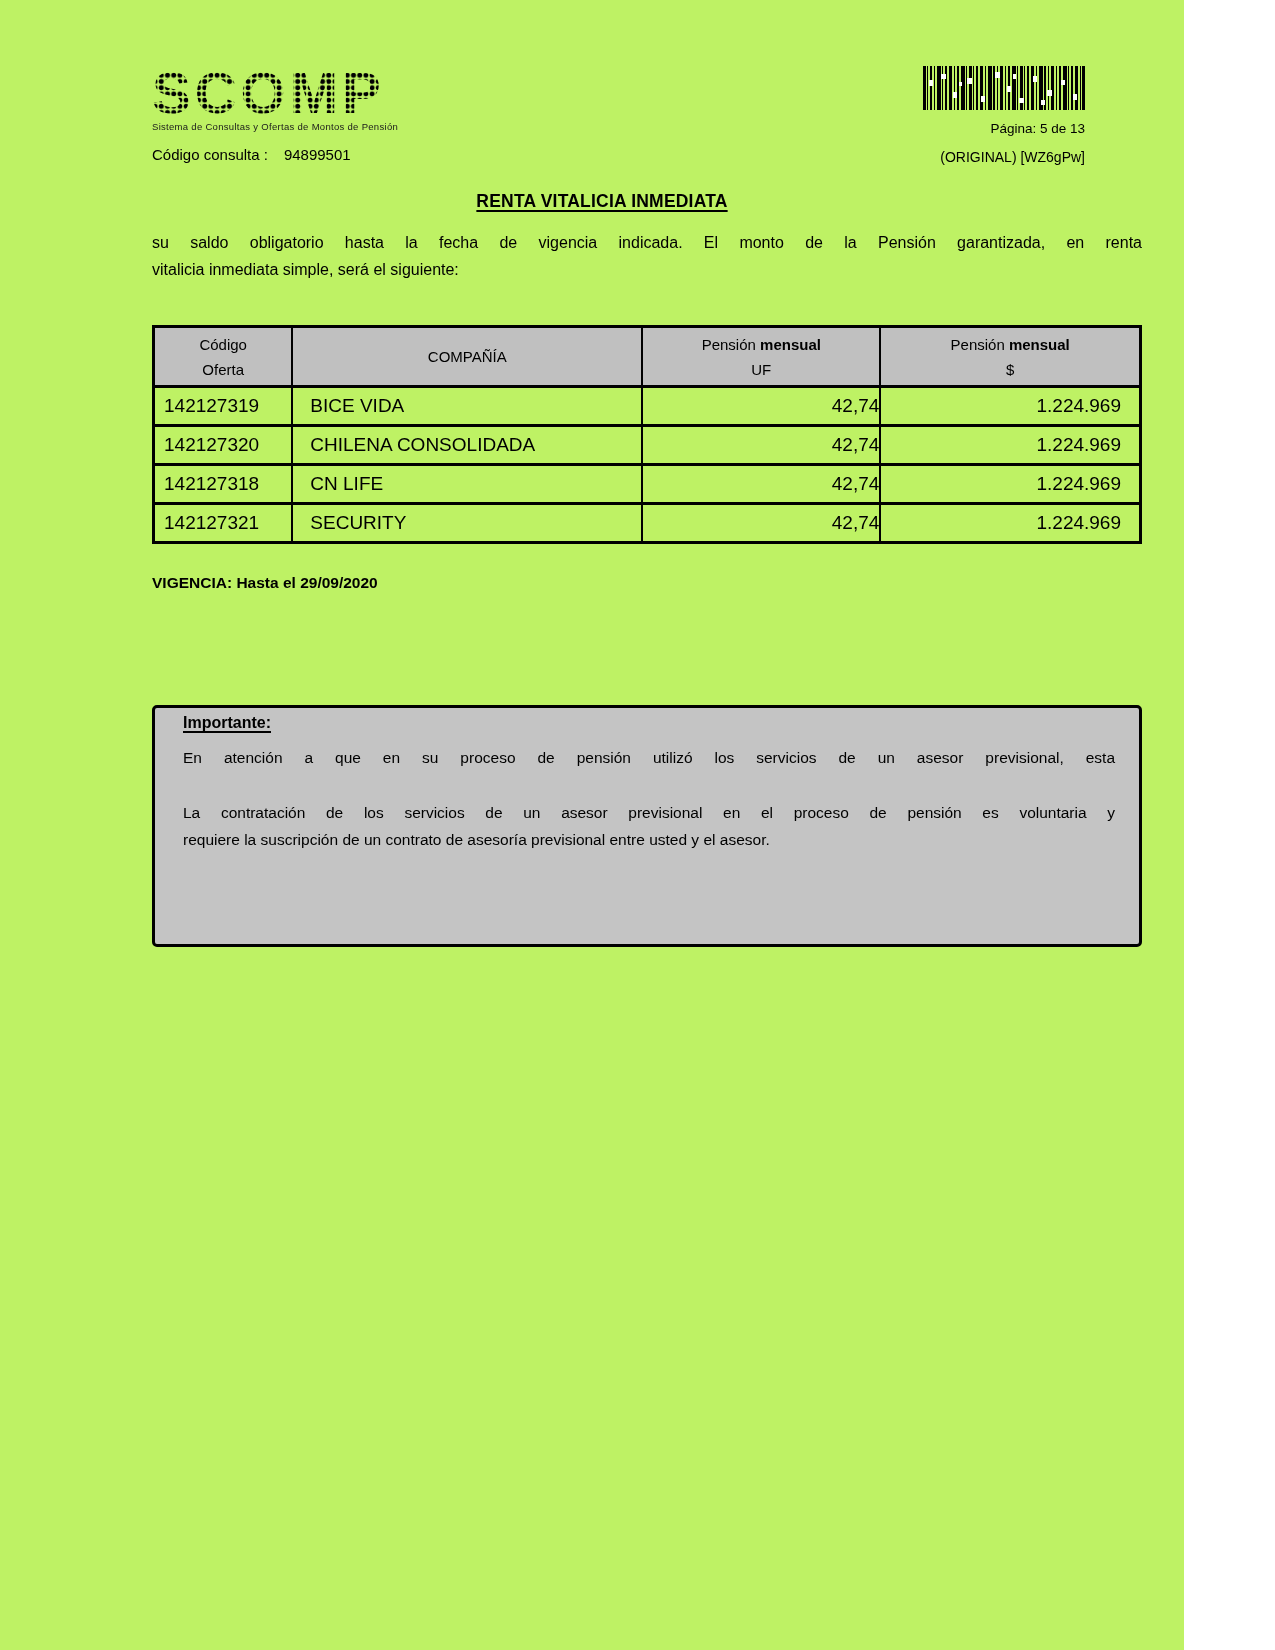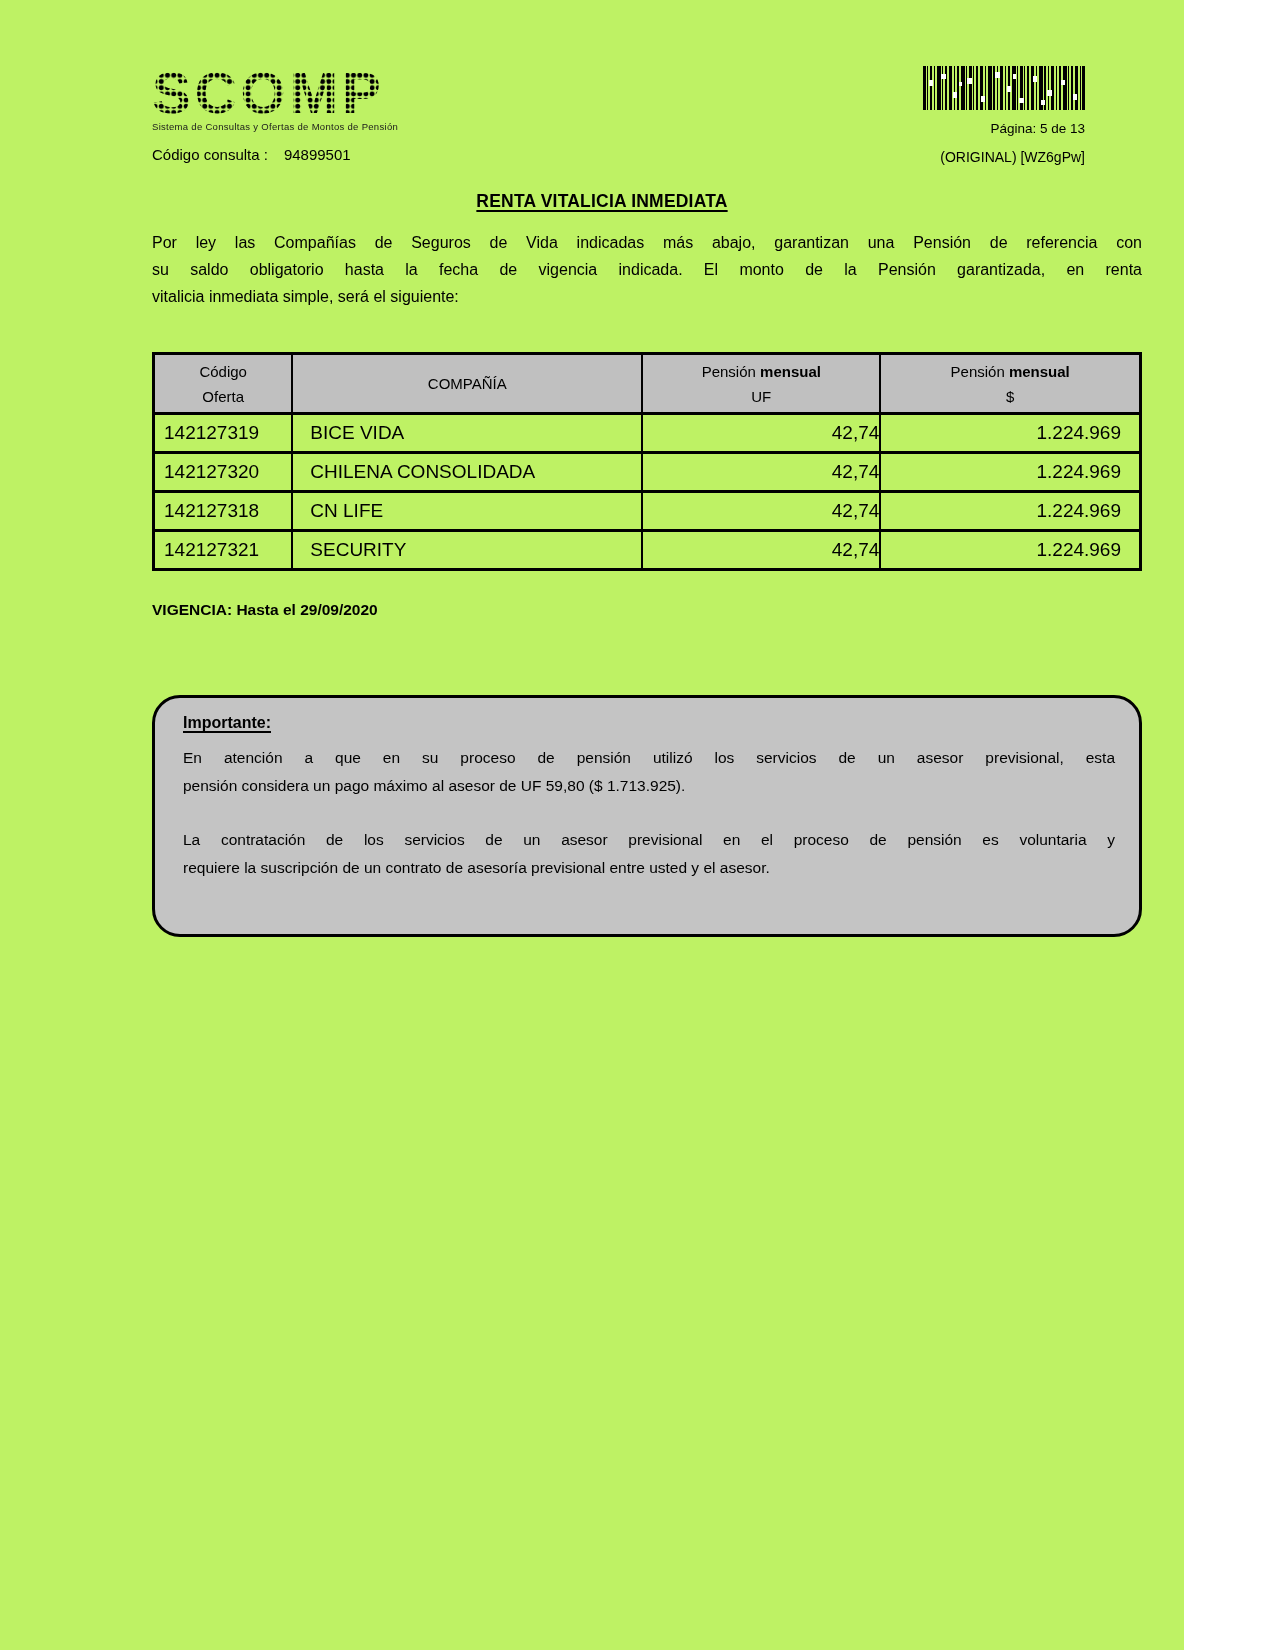--- a/index.html
+++ b/index.html
@@ -79,27 +79,27 @@
   table.offers tbody tr { border-top: 3px solid #000; }
   table.offers tbody td { height: 39px; font-size: 19px; vertical-align: middle; }
   td.c-codigo { padding-left: 9px; }
   td.c-comp   { padding-left: 17px; }
   td.c-uf     { text-align: right; }
   td.c-pesos  { text-align: right; padding-right: 18px; font-size: 17px; }
   
   .vigencia { margin-top: 30px; font-size: 15.5px; font-weight: bold; }
   
   .imp-box {
-    margin-top: 76px;
+    margin-top: 113px;
     width: 990px;
     height: 242px;
     background: #c4c4c4;
     border: 3px solid #000;
-    border-radius: 28px;
-    padding: 16px 24px 0 28px;
+    border-radius: 5px;
+    padding: 6px 24px 0 28px;
   }
   .imp-heading {
     font-size: 16px;
     font-weight: bold;
     text-decoration: underline;
     text-decoration-thickness: 1.5px;
     text-underline-offset: 3px;
   }
   .imp-par { margin-top: 12px; font-size: 15.5px; line-height: 27.5px; }
   .imp-par + .imp-par { margin-top: 27px; }
@@ -193,21 +193,20 @@
       <div class="line2">(ORIGINAL) [WZ6gPw]</div>
     </div>
   </div>
 
   <div class="doc-title">
     <span>RENTA VITALICIA INMEDIATA</span>
   </div>
 
 
   <div class="intro">
-    <div class="jl">Por ley las Compañías de Seguros de Vida indicadas más abajo, garantizan una Pensión de referencia con</div>
     <div class="jl">su saldo obligatorio hasta la fecha de vigencia indicada. El monto de la Pensión garantizada, en renta</div>
     <div>vitalicia inmediata simple, será el siguiente:</div>
   </div>
 
   <table class="offers">
     <colgroup>
       <col style="width:139px">
         <col style="width:351px">
         <col style="width:239px">
         <col style="width:261px">
@@ -256,21 +255,20 @@
       </tr>
     </tbody>
   </table>
 
   <div class="vigencia">VIGENCIA: Hasta el 29/09/2020</div>
 
   <div class="imp-box">
     <div class="imp-heading">Importante:</div>
     <div class="imp-par">
       <div class="jl">En atención a que en su proceso de pensión utilizó los servicios de un asesor previsional, esta</div>
-      <div>pensión considera un pago máximo al asesor de UF 59,80 ($ 1.713.925).</div>
     </div>
     <div class="imp-par">
       <div class="jl">La contratación de los servicios de un asesor previsional en el proceso de pensión es voluntaria y</div>
       <div>requiere la suscripción de un contrato de asesoría previsional entre usted y el asesor.</div>
     </div>
   </div>
 
 </div>
 
 </body></html>

